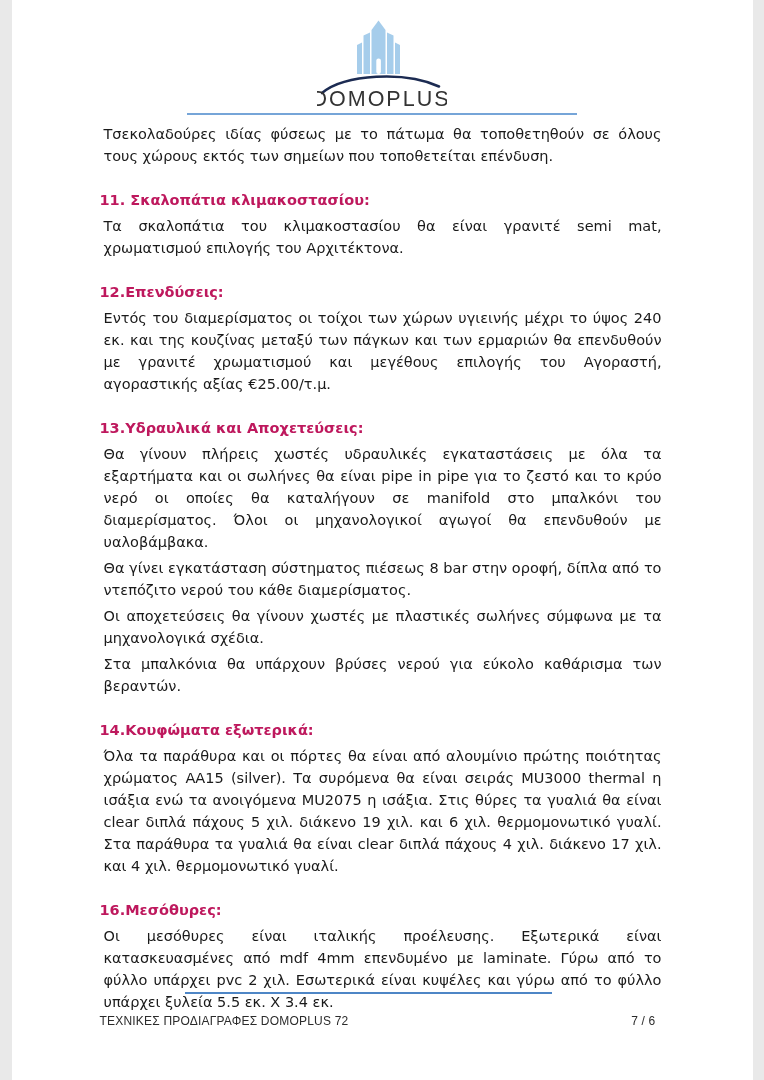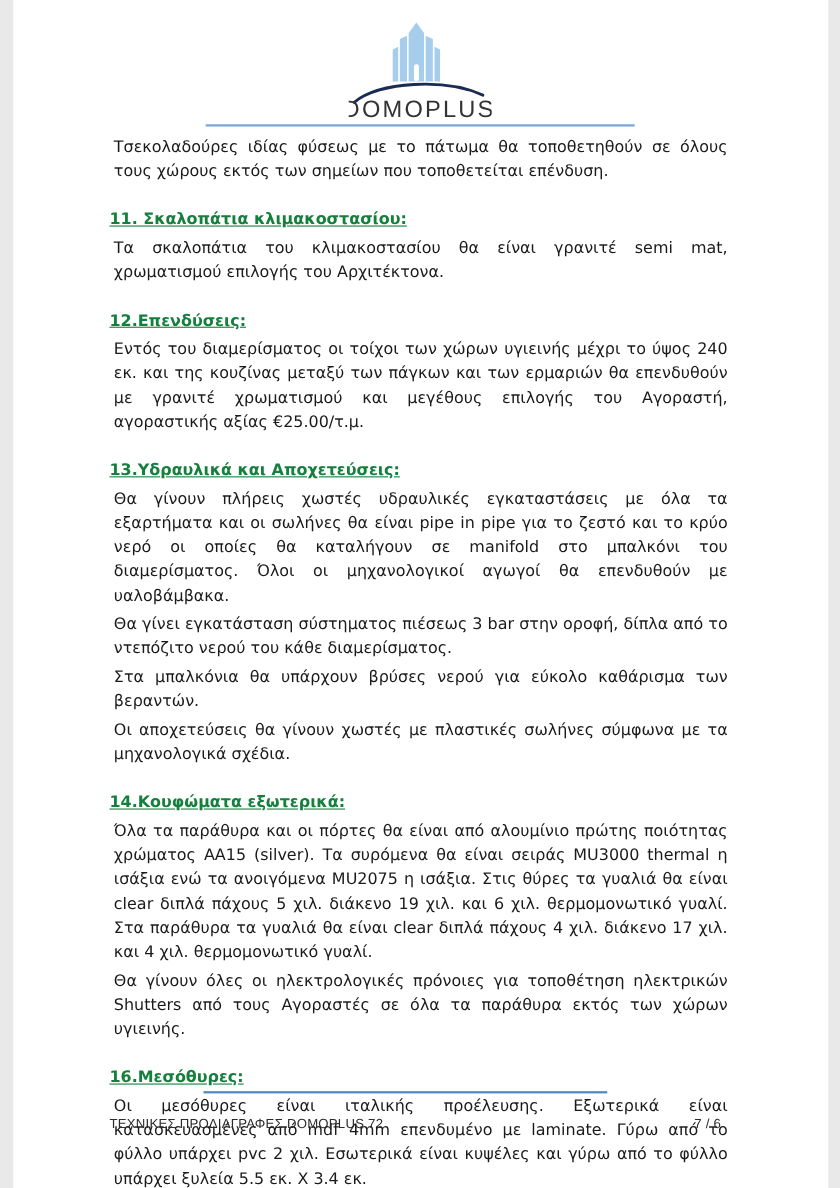--- a/index.html
+++ b/index.html
@@ -29,22 +29,21 @@
   .body-text {
     margin:4px;
     text-align:justify;
     text-justify:inter-word;
   }
   .section-heading {
     margin:22px 0 0 0;
     font-size:14.5px;
     line-height:22px;
     font-weight:bold;
-    color:#15803d;
-    text-decoration:underline;
+    color:#be185d;
   }
   
   .footer-divider {
     position:absolute;
     left:173px; top:992px;
     width:367px; height:2px;
     background:#4e86c6;
   }
   .footer-row {
     position:absolute;
@@ -93,32 +92,31 @@
     </section>
 
     <section>
       <h3 class="section-heading">12.Επενδύσεις:</h3>
       <p class="body-text">Εντός του διαμερίσματος οι τοίχοι των χώρων υγιεινής μέχρι το ύψος 240 εκ. και της κουζίνας μεταξύ των πάγκων και των ερμαριών θα επενδυθούν με γρανιτέ χρωματισμού και μεγέθους επιλογής του Αγοραστή, αγοραστικής αξίας €25.00/τ.μ.</p>
     </section>
 
     <section>
       <h3 class="section-heading">13.Υδραυλικά και Αποχετεύσεις:</h3>
       <p class="body-text">Θα γίνουν πλήρεις χωστές υδραυλικές εγκαταστάσεις με όλα τα εξαρτήματα και οι σωλήνες θα είναι pipe in pipe για το ζεστό και το κρύο νερό οι οποίες θα καταλήγουν σε manifold στο μπαλκόνι του διαμερίσματος. Όλοι οι μηχανολογικοί αγωγοί θα επενδυθούν με υαλοβάμβακα.</p>
-      <p class="body-text">Θα γίνει εγκατάσταση σύστηματος πιέσεως 3 bar στην οροφή, δίπλα από το ντεπόζιτο νερού του κάθε διαμερίσματος.</p>
+      <p class="body-text">Θα γίνει εγκατάσταση σύστηματος πιέσεως 8 bar στην οροφή, δίπλα από το ντεπόζιτο νερού του κάθε διαμερίσματος.</p>
+      <p class="body-text">Οι αποχετεύσεις θα γίνουν χωστές με πλαστικές σωλήνες σύμφωνα με τα μηχανολογικά σχέδια.</p>
       <p class="body-text">Στα μπαλκόνια θα υπάρχουν βρύσες νερού για εύκολο καθάρισμα των βεραντών.</p>
-      <p class="body-text">Οι αποχετεύσεις θα γίνουν χωστές με πλαστικές σωλήνες σύμφωνα με τα μηχανολογικά σχέδια.</p>
     </section>
 
     <section>
       <h3 class="section-heading">14.Κουφώματα εξωτερικά:</h3>
       <p class="body-text">Όλα τα παράθυρα και οι πόρτες θα είναι από αλουμίνιο πρώτης ποιότητας χρώματος ΑΑ15 (silver). Τα συρόμενα θα είναι σειράς MU3000 thermal η ισάξια ενώ τα ανοιγόμενα MU2075 η ισάξια. Στις θύρες τα γυαλιά θα είναι clear διπλά πάχους 5 χιλ. διάκενο 19 χιλ. και 6 χιλ. θερμομονωτικό γυαλί. Στα παράθυρα τα γυαλιά θα είναι clear διπλά πάχους 4 χιλ. διάκενο 17 χιλ. και 4 χιλ. θερμομονωτικό γυαλί.</p>
     </section>
 
     <section>
-      <p class="body-text">Θα γίνουν όλες οι ηλεκτρολογικές πρόνοιες για τοποθέτηση ηλεκτρικών Shutters από τους Αγοραστές σε όλα τα παράθυρα εκτός των χώρων υγιεινής.</p>
     </section>
 
     <section>
       <h3 class="section-heading">16.Μεσόθυρες:</h3>
       <p class="body-text">Οι μεσόθυρες είναι ιταλικής προέλευσης. Εξωτερικά είναι κατασκευασμένες από mdf 4mm επενδυμένο με laminate. Γύρω από το φύλλο υπάρχει pvc 2 χιλ. Εσωτερικά είναι κυψέλες και γύρω από το φύλλο υπάρχει ξυλεία 5.5 εκ. Χ 3.4 εκ.</p>
     </section>
 
   </main>
 
   <div class="footer-divider"></div>

